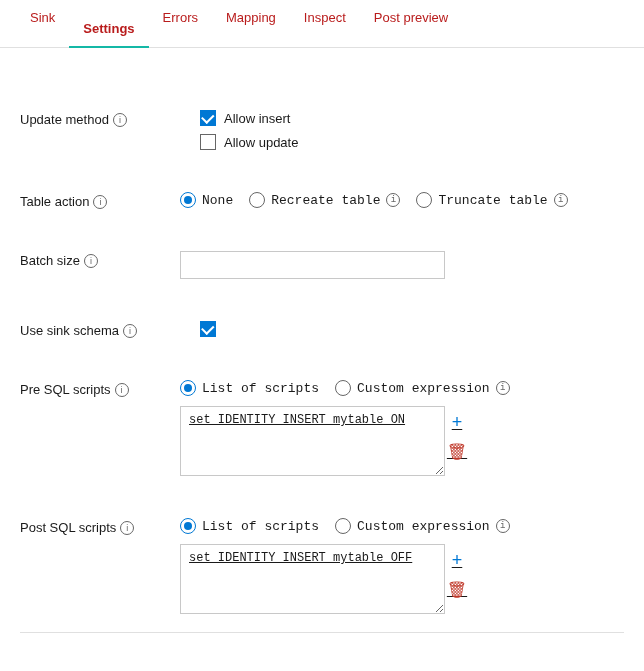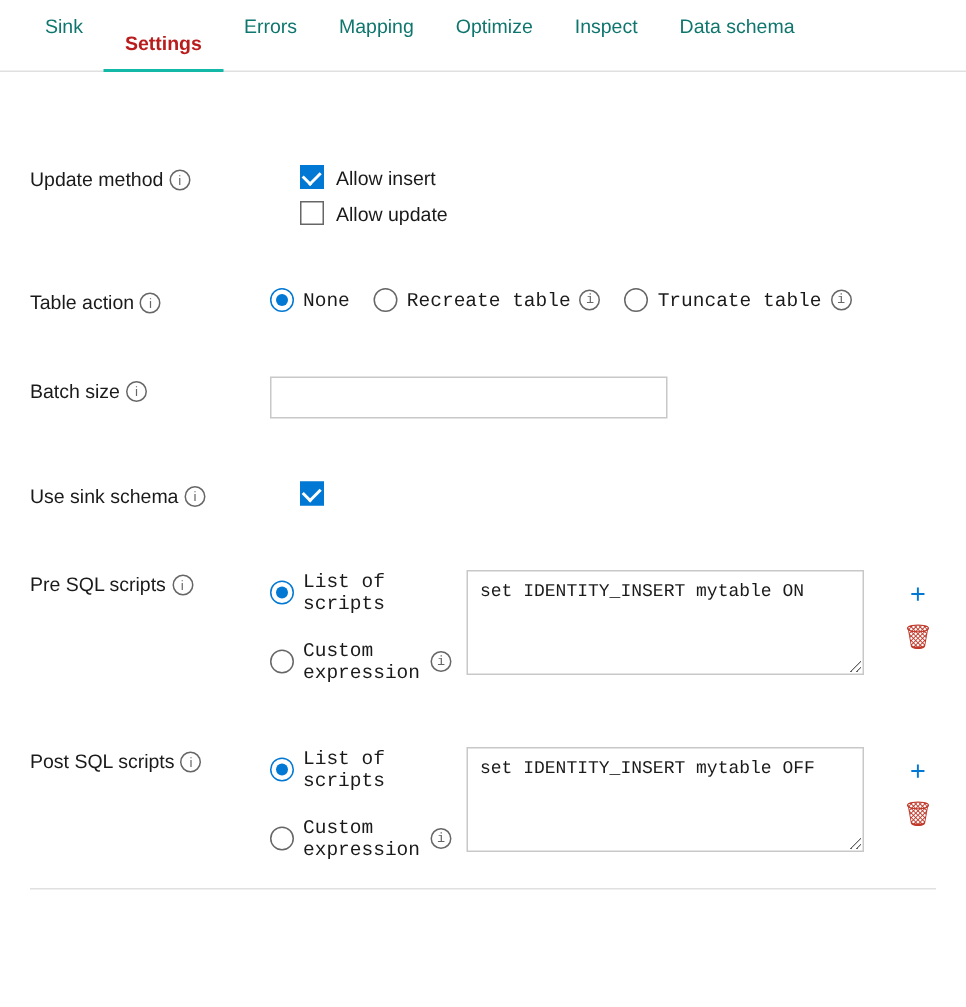--- a/index.html
+++ b/index.html
@@ -15,21 +15,21 @@
     
     .tabs {
       display: flex;
       border-bottom: 1px solid #e0e0e0;
       padding: 0 16px;
       gap: 0;
     }
     .tab {
       padding: 10px 14px;
       cursor: pointer;
-      color: #0f766e;
+      color: #b91c1c;
       font-size: 13px;
       border-bottom: 2px solid transparent;
       margin-bottom: -1px;
     }
     .tab.active {
       color: #b91c1c;
       border-bottom: 2px solid #14b8a6;
       font-weight: 600;
       margin-top: 11px;
     }
@@ -152,27 +152,28 @@
       height: 28px;
       border: 1px solid #c8c8c8;
       padding: 0 6px;
       font-size: 13px;
       outline: none;
     }
 
     
     .script-section {
       display: flex;
-      flex-direction: row;
+      flex-direction: column;
       gap: 10px;
     }
     .script-editor-row {
       display: flex;
       align-items: flex-start;
-      gap: 24px;
+      gap: 0;
+      text-decoration: underline;
     }
     .script-textarea {
       width: 265px;
       height: 70px;
       border: 1px solid #c8c8c8;
       padding: 6px 8px;
       font-size: 12px;
       font-family: 'Courier New', monospace;
       resize: vertical;
       outline: none;
@@ -208,23 +209,22 @@
     }
   </style>
 </head>
 <body>
 
 <div class="tabs">
   <div class="tab">Sink</div>
   <div class="tab active">Settings</div>
   <div class="tab">Errors</div>
   <div class="tab">Mapping</div>
-  <div class="tab">Optimize</div>
   <div class="tab">Inspect</div>
-  <div class="tab">Data schema</div>
+  <div class="tab">Post preview</div>
 </div>
 
 <div class="content">
 
   <div class="row">
     <div class="row-label">
       <span>Update method</span>
       <span class="info-icon">i</span>
     </div>
     <div class="row-content">

